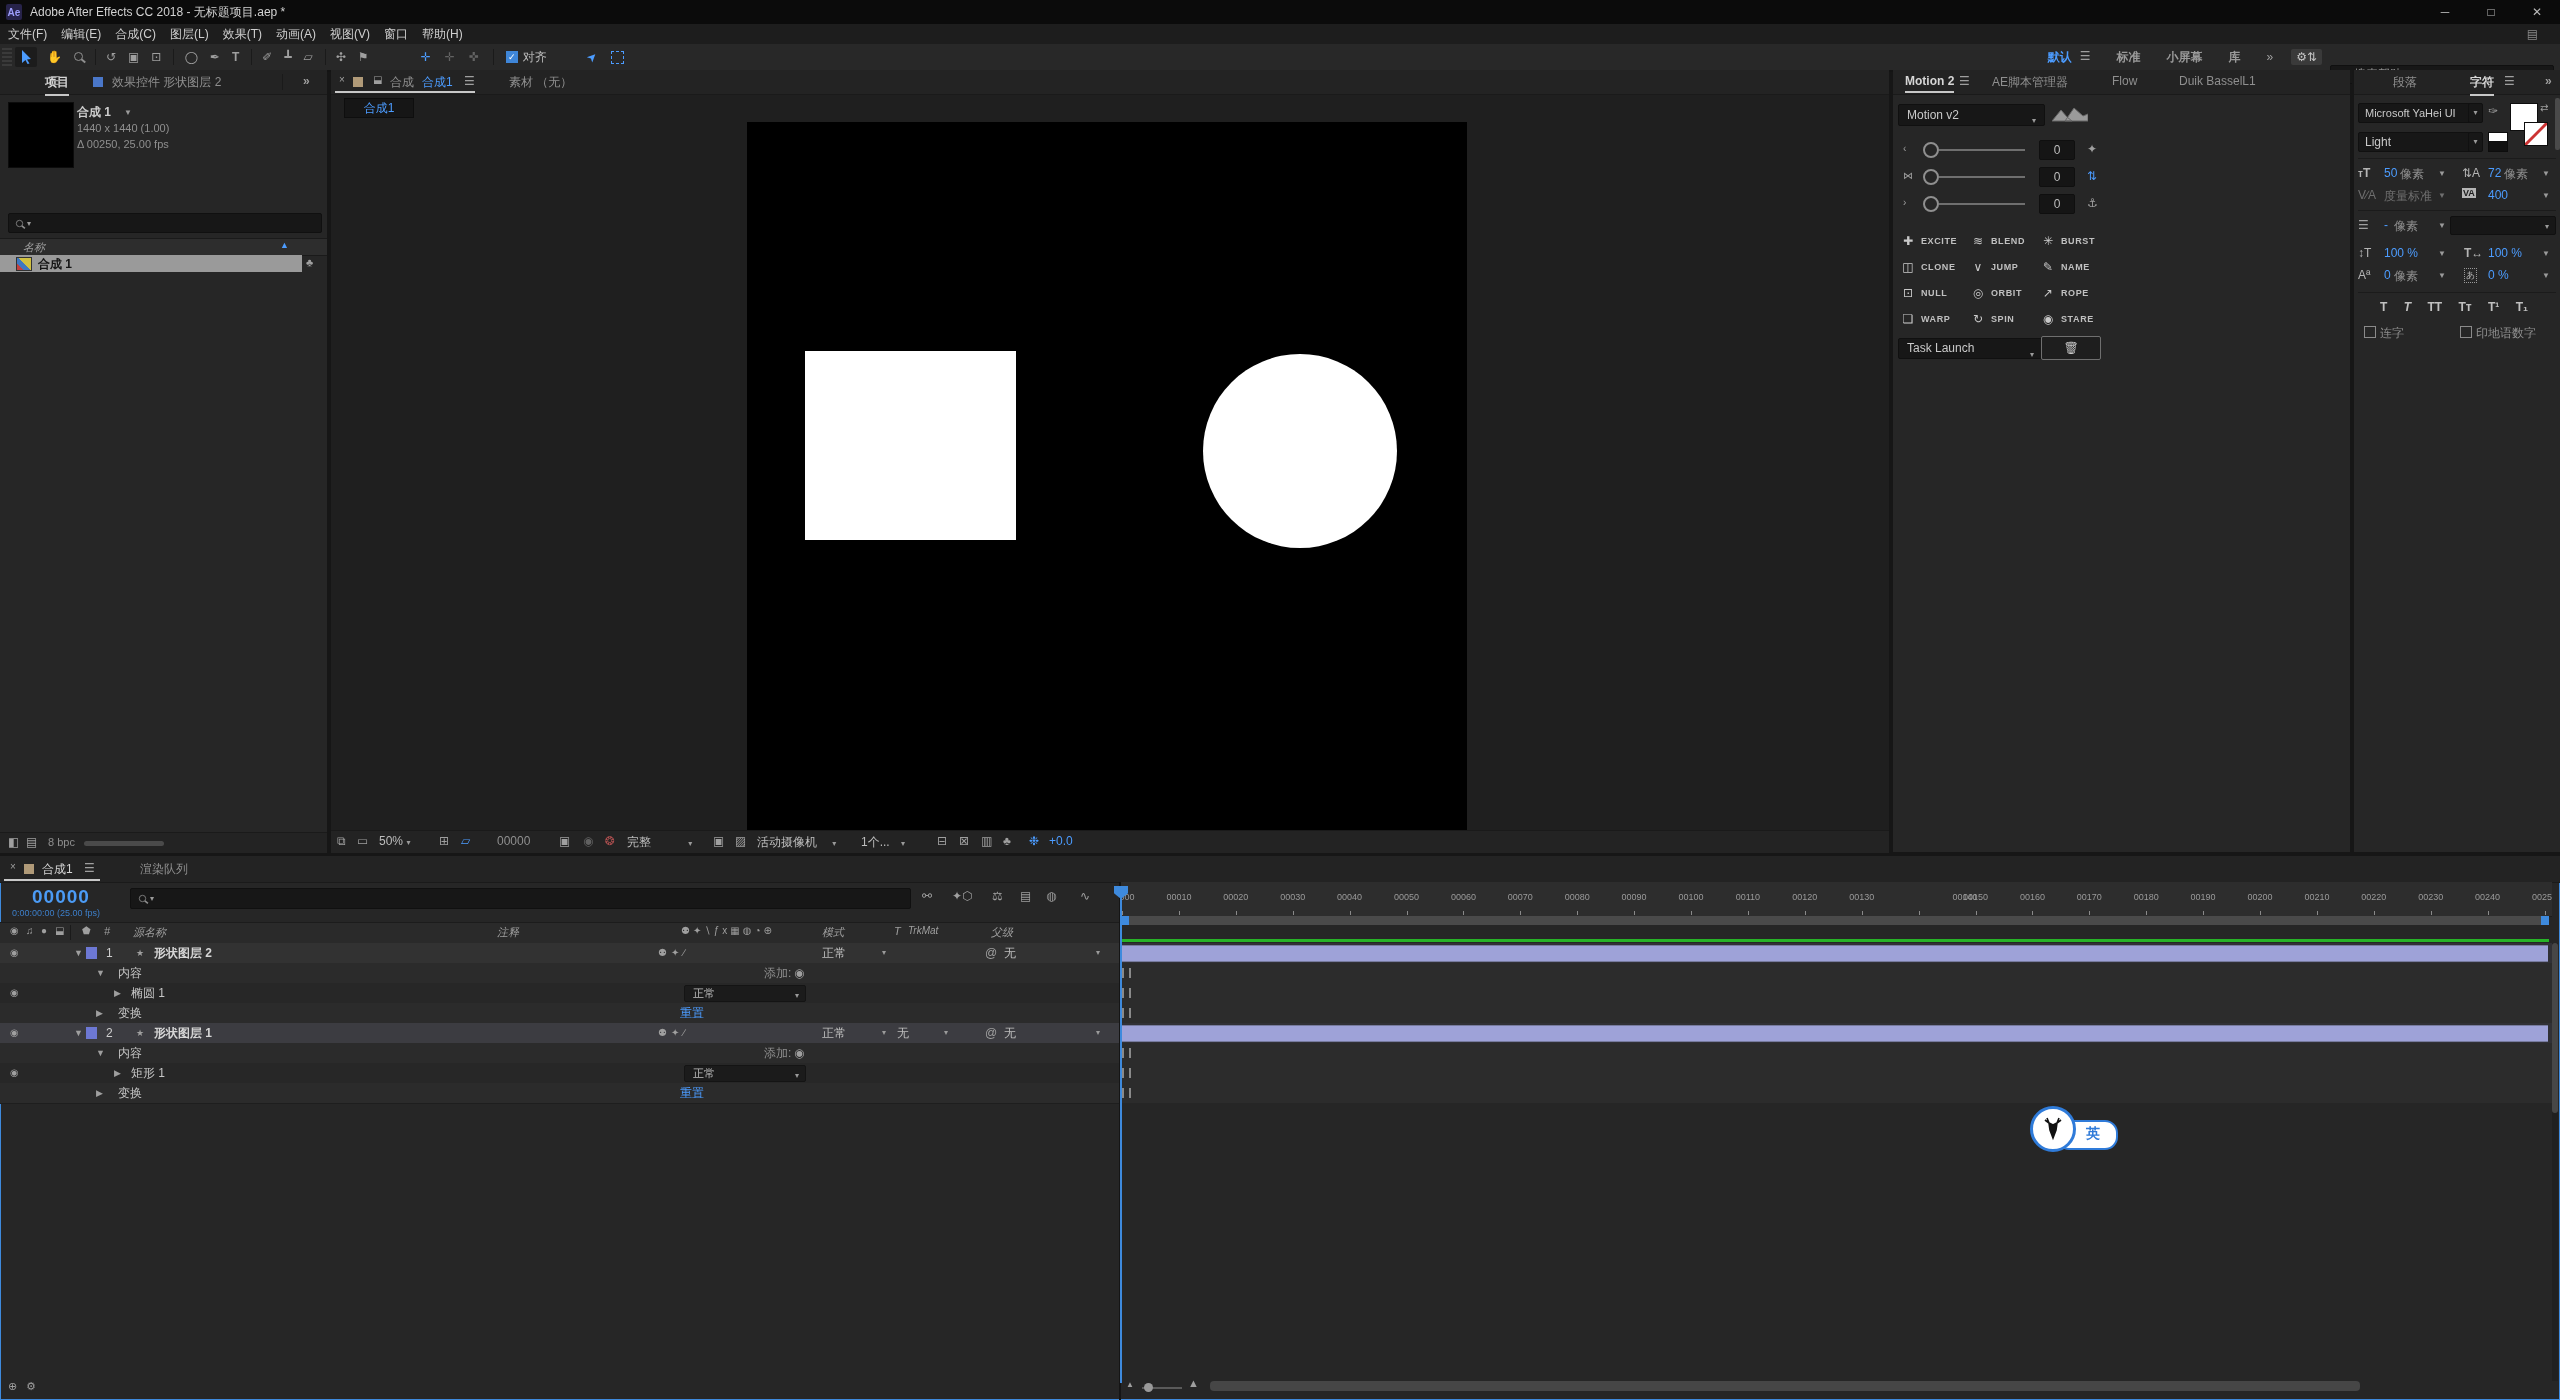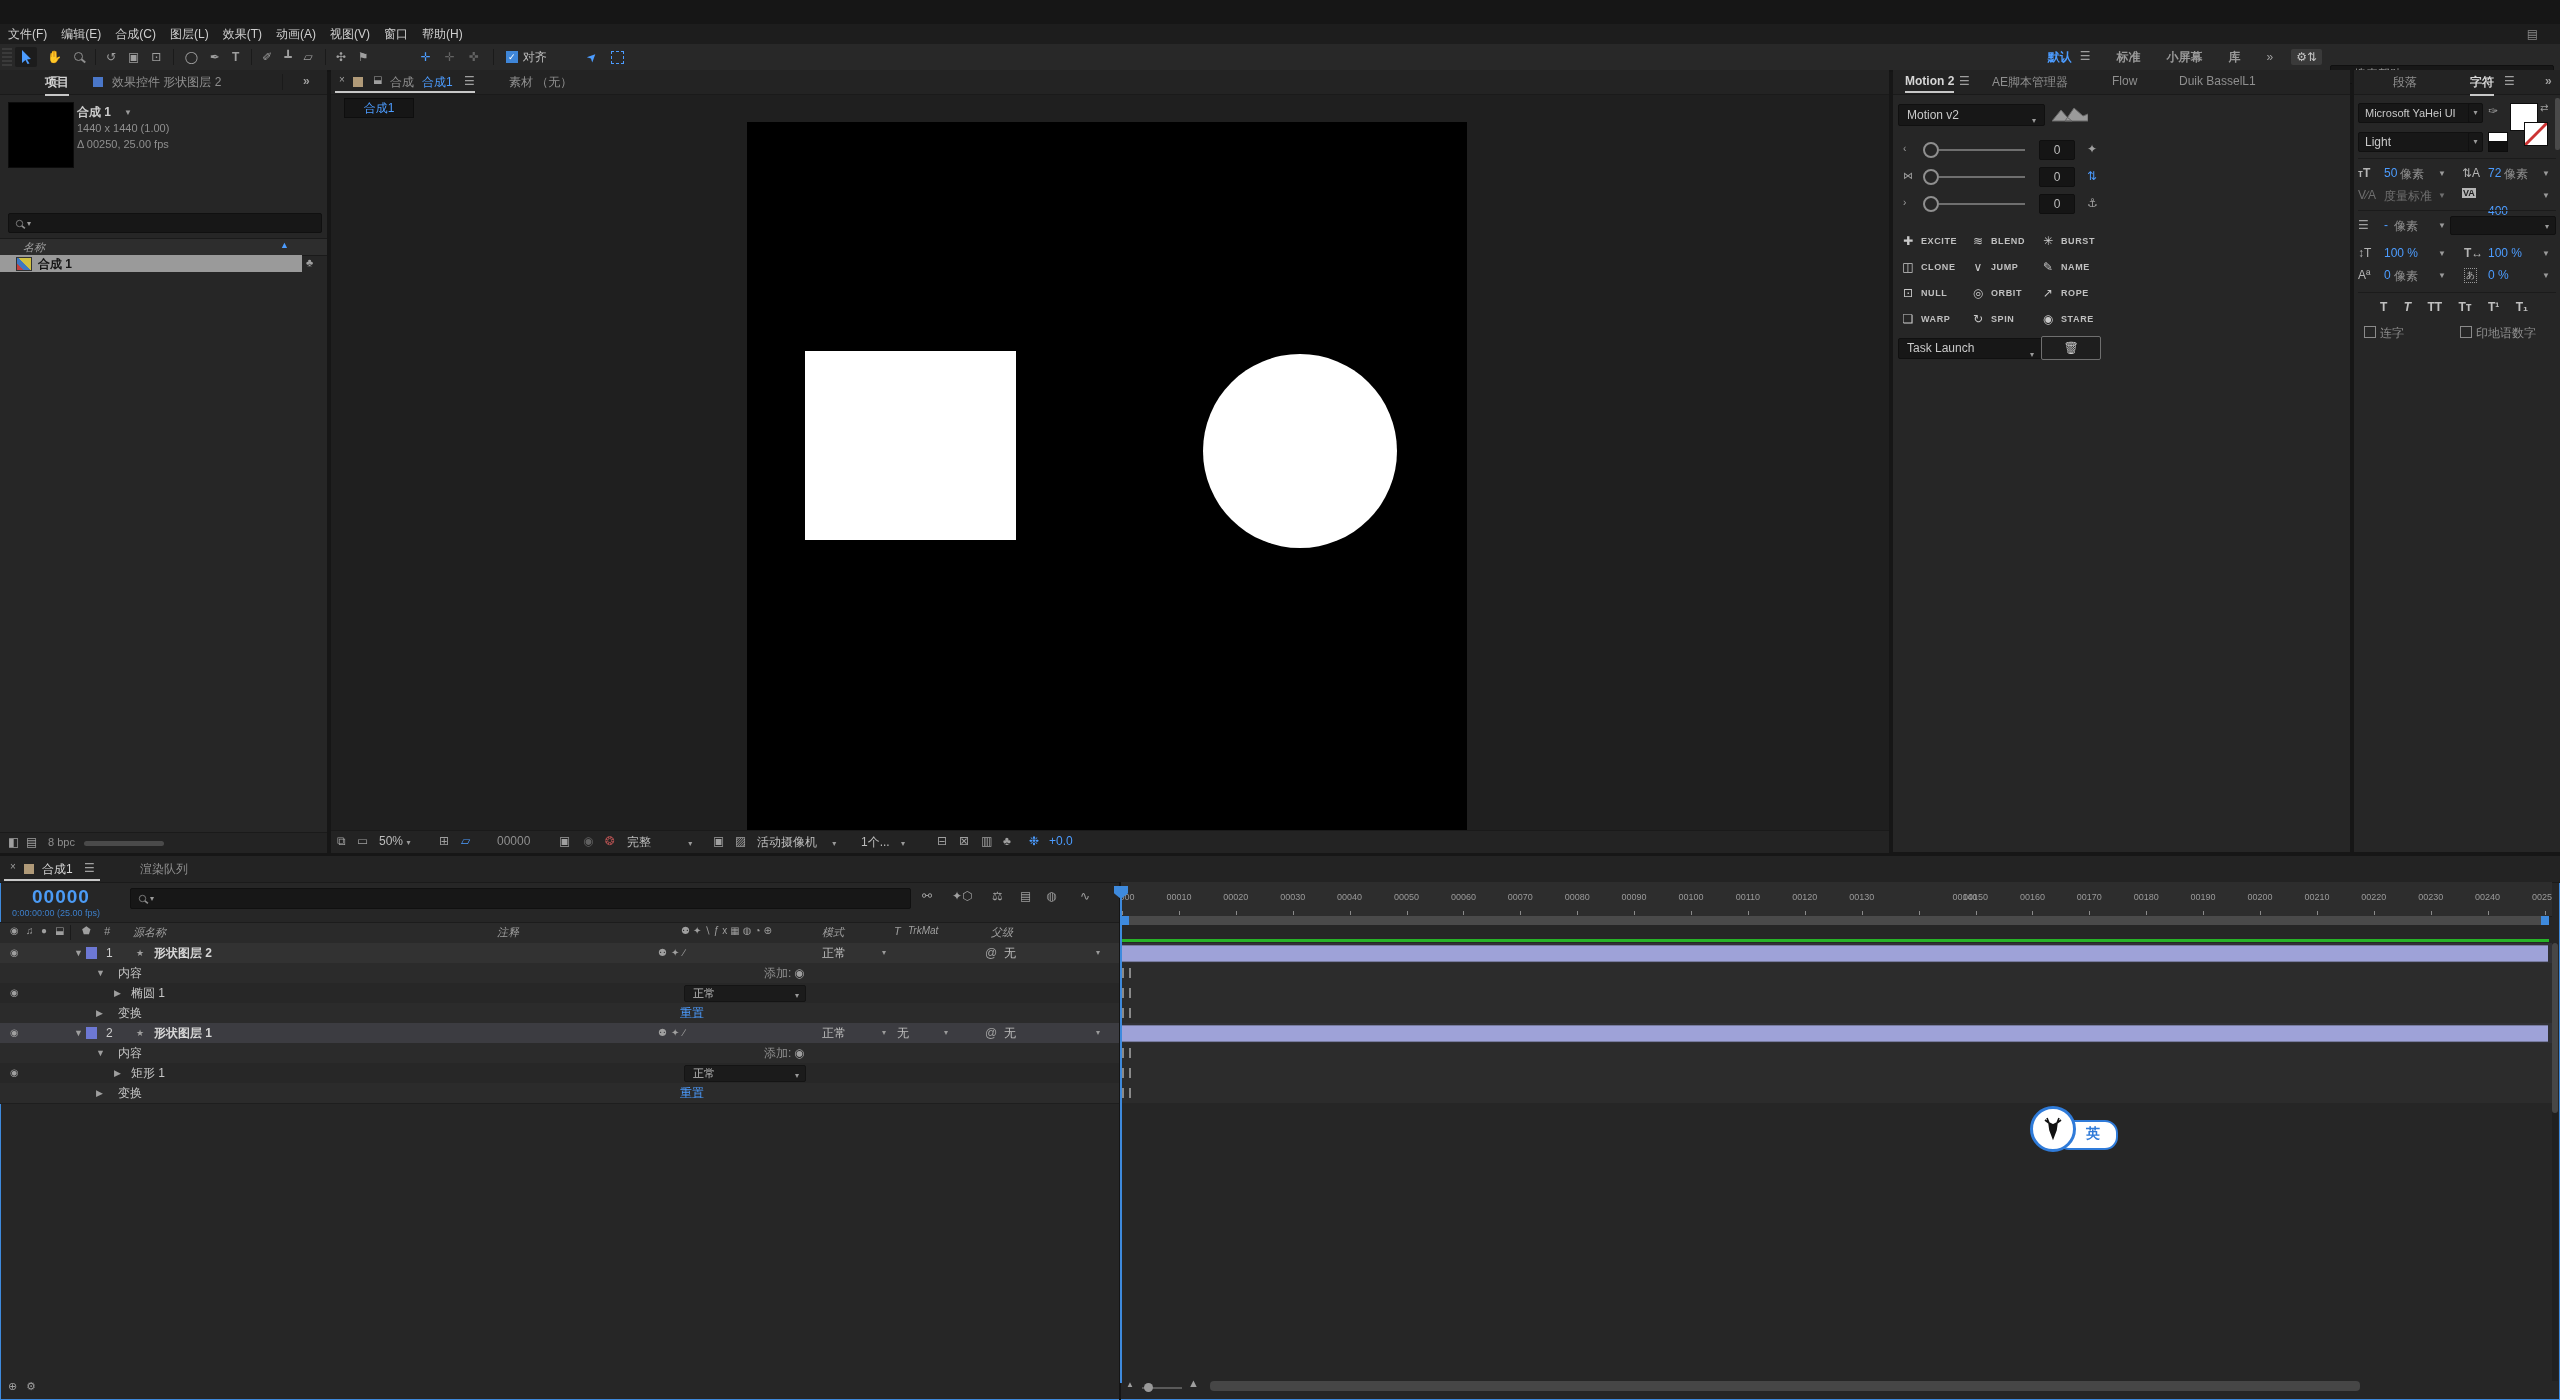--- a/index.html
+++ b/index.html
@@ -41,20 +41,29 @@
   .ws-tab.active{color:#4c9cff;}
   .menu-item{margin-right:14px;cursor:pointer;color:#cfcfcf;}
   .colhdr{font-size:11px;color:#9f9f9f;font-style:italic;}
   .faux{color:#c0c0c0;font-weight:bold;font-size:12px;margin-right:13px;cursor:pointer;}
 </style>
 </head>
 <body>
 
 <div id="app">
 
+  <div class="abs" style="left:0;top:0;width:2560px;height:24px;background:#0b0b0b;display:flex;align-items:center;">
+    <span style="width:16px;height:16px;margin:0 8px 0 6px;background:#27234a;color:#9e9efc;font-size:10px;font-weight:bold;
+                 display:inline-flex;align-items:center;justify-content:center;border-radius:2px;">Ae</span>
+    <span style="color:#d2d2d2;font-size:12px;">Adobe After Effects CC 2018 - 无标题项目.aep *</span>
+    <span style="flex:1"></span>
+    <span style="width:46px;text-align:center;color:#bbb;">─</span>
+    <span style="width:46px;text-align:center;color:#bbb;">□</span>
+    <span style="width:46px;text-align:center;color:#bbb;">✕</span>
+  </div>
 
   <div class="abs" style="left:0;top:24px;width:2560px;height:20px;background:#1d1d1d;display:flex;align-items:center;padding-left:8px;border-bottom:1px solid #111;">
     <span id="menu-items" style="display:flex;">
         <span class="menu-item">文件(F)</span>
         <span class="menu-item">编辑(E)</span>
         <span class="menu-item">合成(C)</span>
         <span class="menu-item">图层(L)</span>
         <span class="menu-item">效果(T)</span>
         <span class="menu-item">动画(A)</span>
         <span class="menu-item">视图(V)</span>
@@ -324,21 +333,21 @@
     <span class="abs caret" style="left:84px;top:99px;">▼</span>
     <span class="abs" style="left:108px;top:96px;color:#b5b5b5;">⇅A</span>
     <span class="abs blue" style="left:134px;top:96px;">72</span>
     <span class="abs dim" style="left:150px;top:96px;">像素</span>
     <span class="abs caret" style="left:188px;top:99px;">▼</span>
 
     <span class="abs" style="left:4px;top:118px;color:#6f6f6f;">V∕A</span>
     <span class="abs" style="left:30px;top:118px;color:#6f6f6f;">度量标准</span>
     <span class="abs caret" style="left:84px;top:121px;color:#6f6f6f;">▼</span>
     <span class="abs" style="left:108px;top:118px;background:#b5b5b5;color:#1b1b1b;font-size:9px;font-weight:bold;padding:0 1px;">VA</span>
-    <span class="abs blue" style="left:134px;top:134px;">400</span>
+    <span class="abs blue" style="left:134px;top:118px;">400</span>
     <span class="abs caret" style="left:188px;top:121px;">▼</span>
     <div class="abs" style="left:4px;top:140px;width:198px;height:1px;background:#1b1b1b;"></div>
 
     <span class="abs icon" style="left:4px;top:148px;">☰</span>
     <span class="abs blue" style="left:30px;top:148px;">-</span>
     <span class="abs dim" style="left:40px;top:148px;">像素</span>
     <span class="abs caret" style="left:84px;top:151px;">▼</span>
     <div class="abs inputbox" style="left:96px;top:146px;width:104px;height:17px;">
       <span class="abs caret" style="right:6px;top:5px;">▾</span>
     </div>

